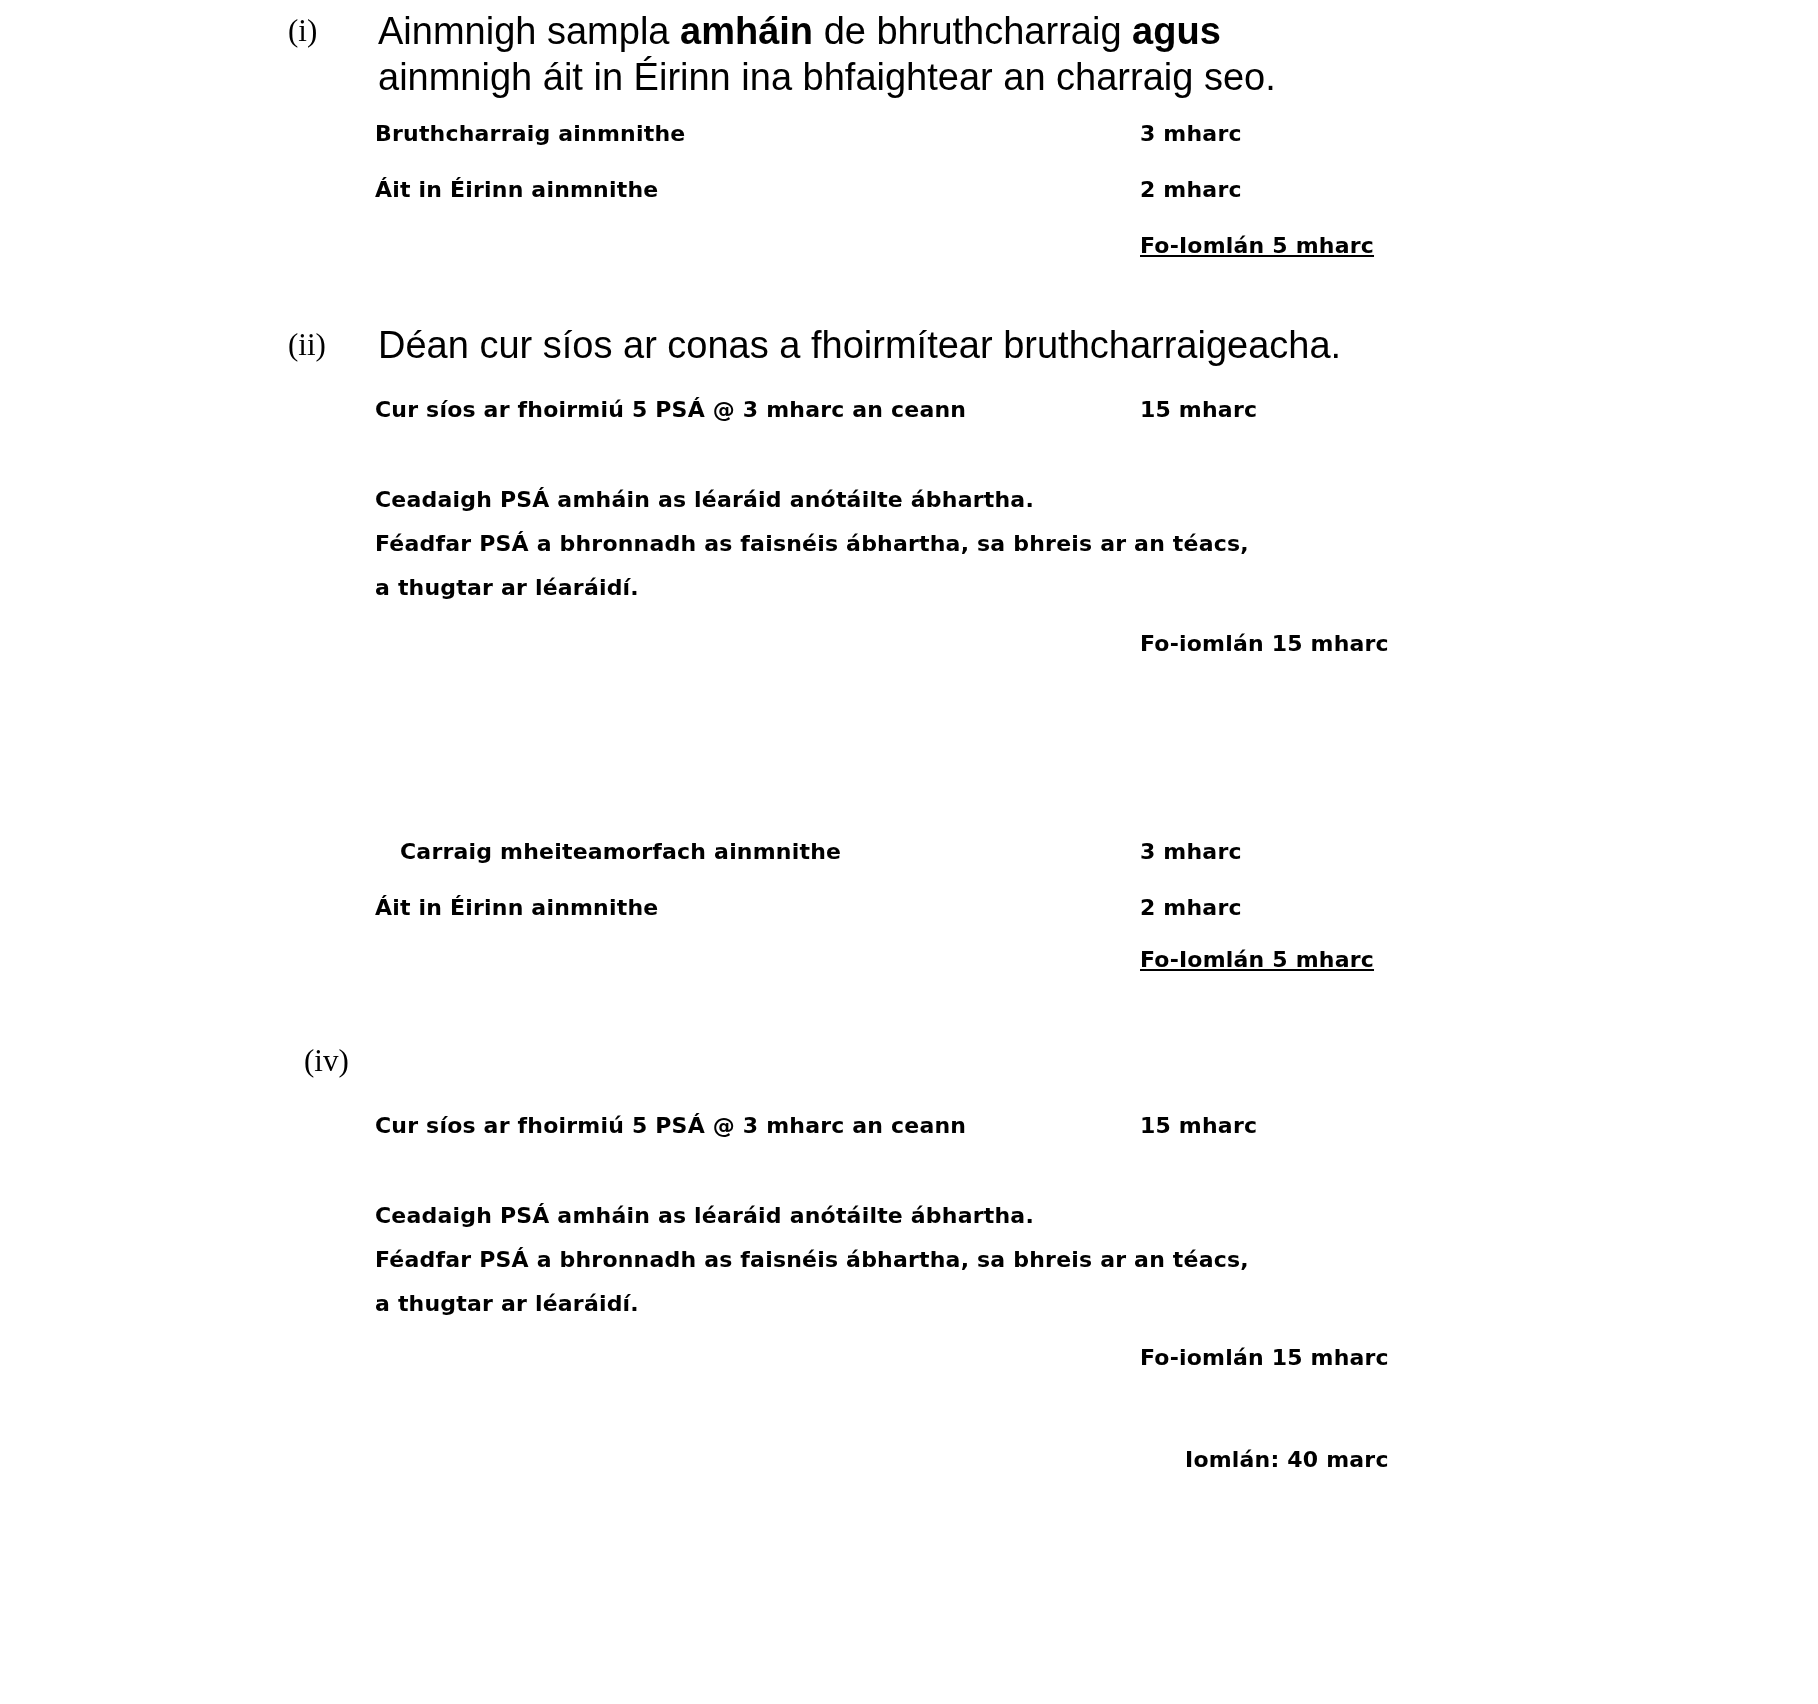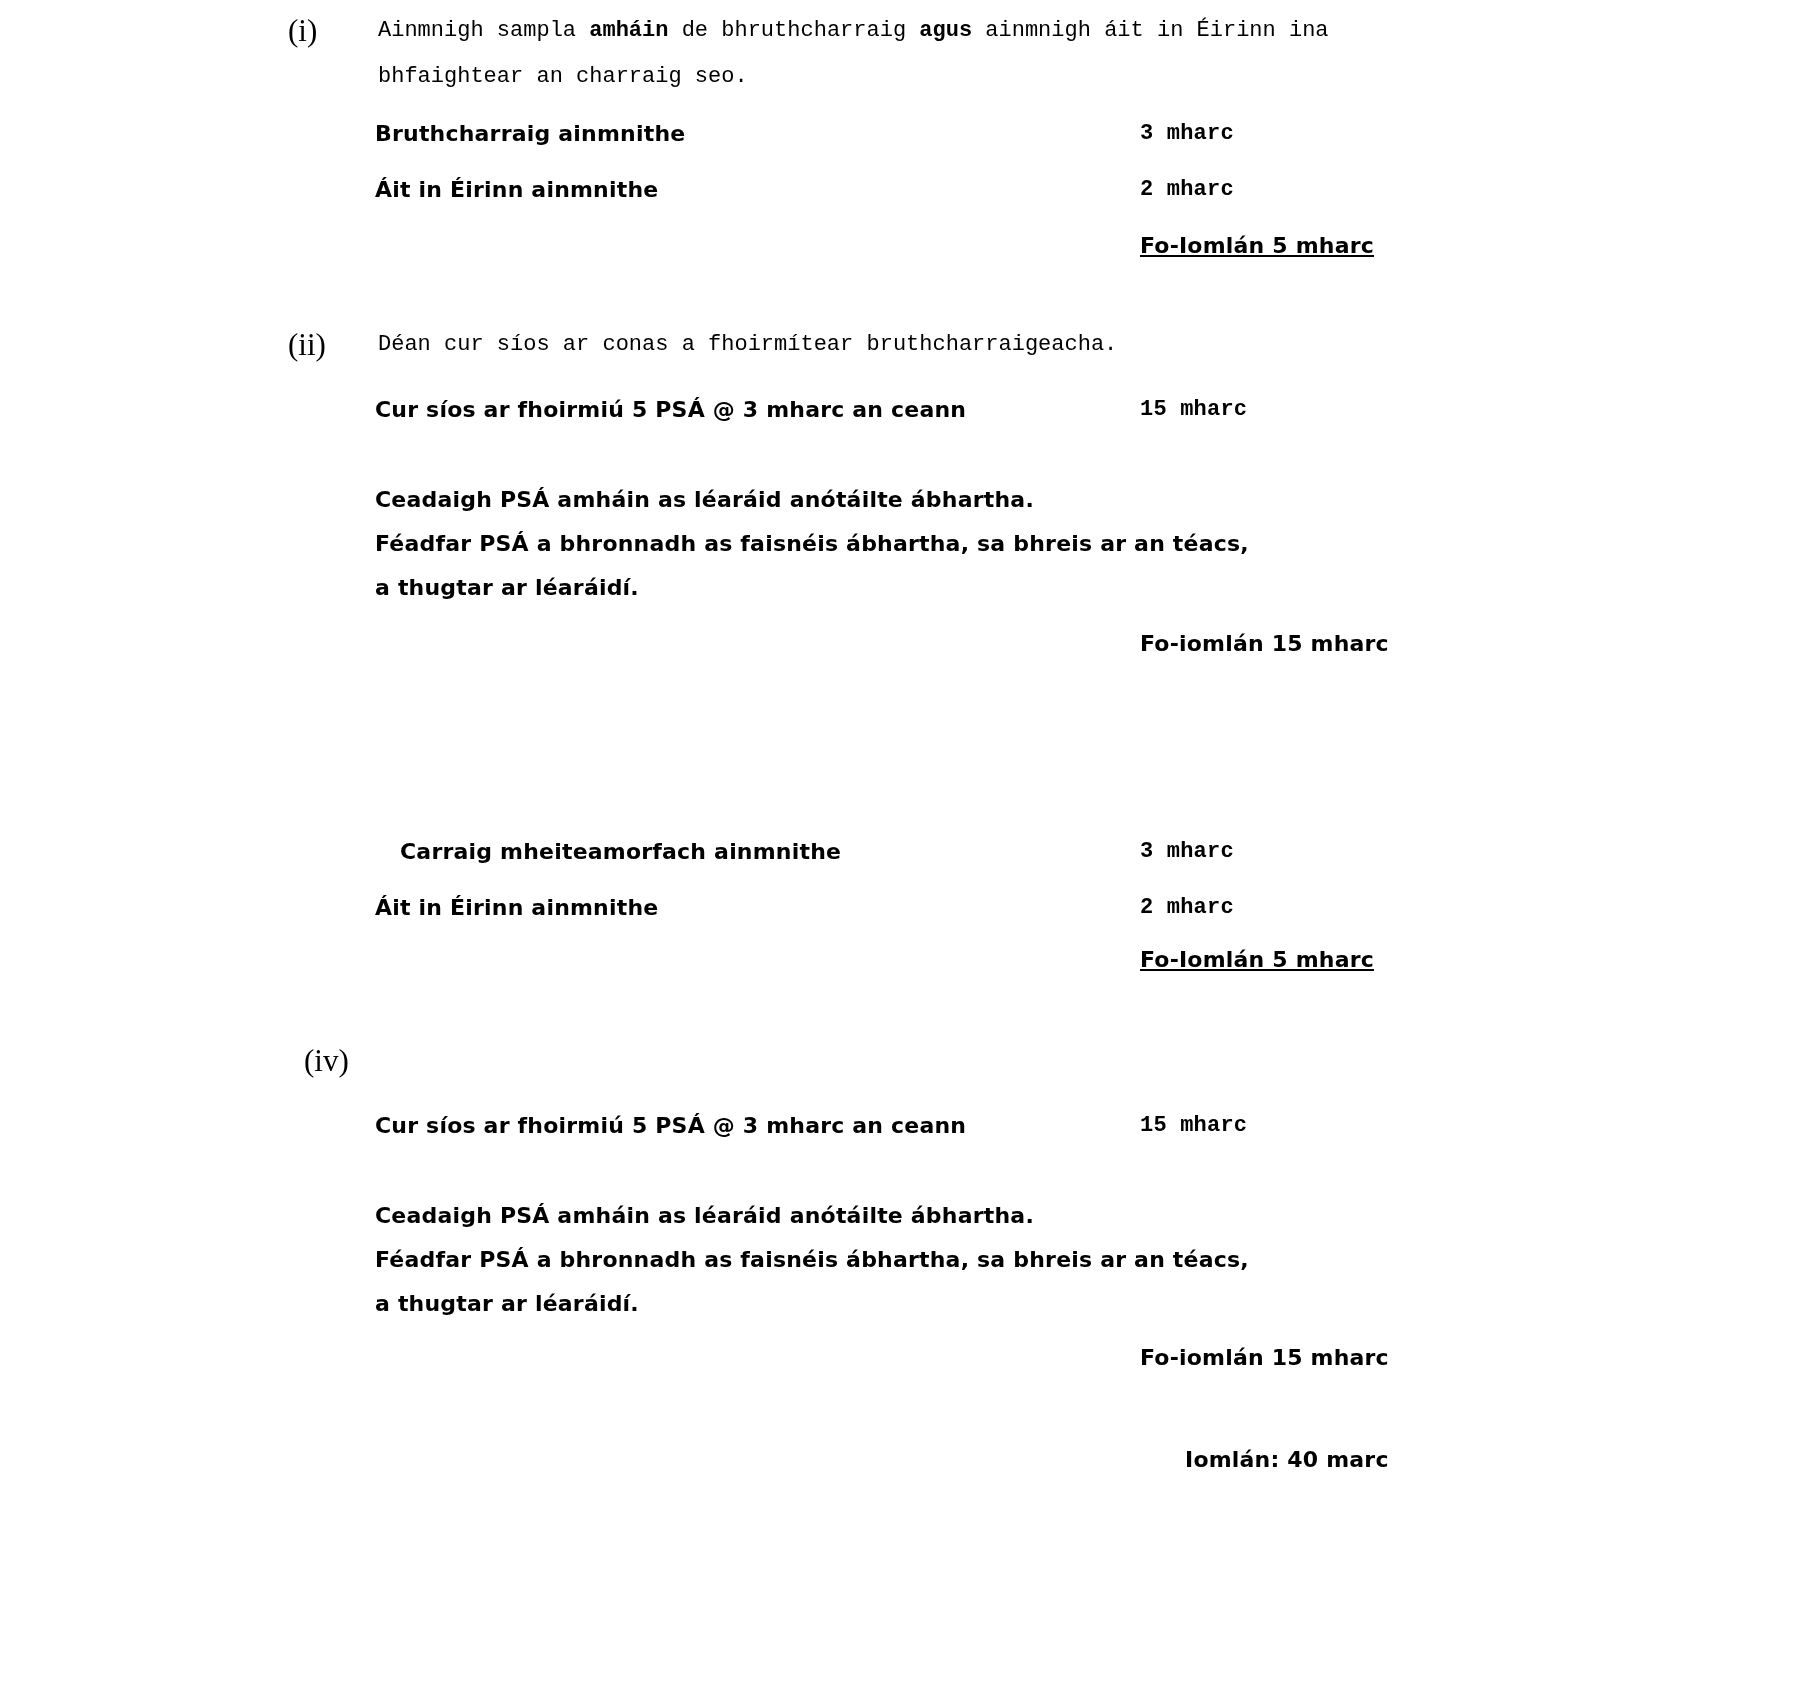--- a/index.html
+++ b/index.html
@@ -34,39 +34,39 @@
     font-family: "Liberation Serif", serif;
     font-size: 31px;
     line-height: 46px;
     text-align: left;
     padding-left: 18px;
     box-sizing: border-box;
     white-space: nowrap;
   }
   .qtext {
     flex: 1 1 auto;
-    font-family: Liberation Mono, monospace;
-    font-size: 22px;
+    font-family: Liberation Sans, sans-serif;
+    font-size: 38px;
     line-height: 46px;
     max-width: 990px;
   }
   .qtext b { font-weight: bold; }
 
   
   .ms {
     font-family: "DejaVu Sans", sans-serif;
     font-weight: bold;
     font-size: 22px;
     line-height: 44px;
     letter-spacing: 0.2px;
   }
 
   
   .abs { position: absolute; }   
-  .col-mark   { left: 1140px; font-family: Liberation Mono, monospace; }          
+  .col-mark   { left: 1140px; }          
   .col-sub    { left: 1140px; text-decoration: underline; }          
   .col-sub2   { left: 1140px; }
   .col-total  { left: 1185px; }
 </style>
 </head>
 <body>
 
 <div class="page">
 
   <div class="abs qrow" style="top:8px; left:270px; width:1100px;">

